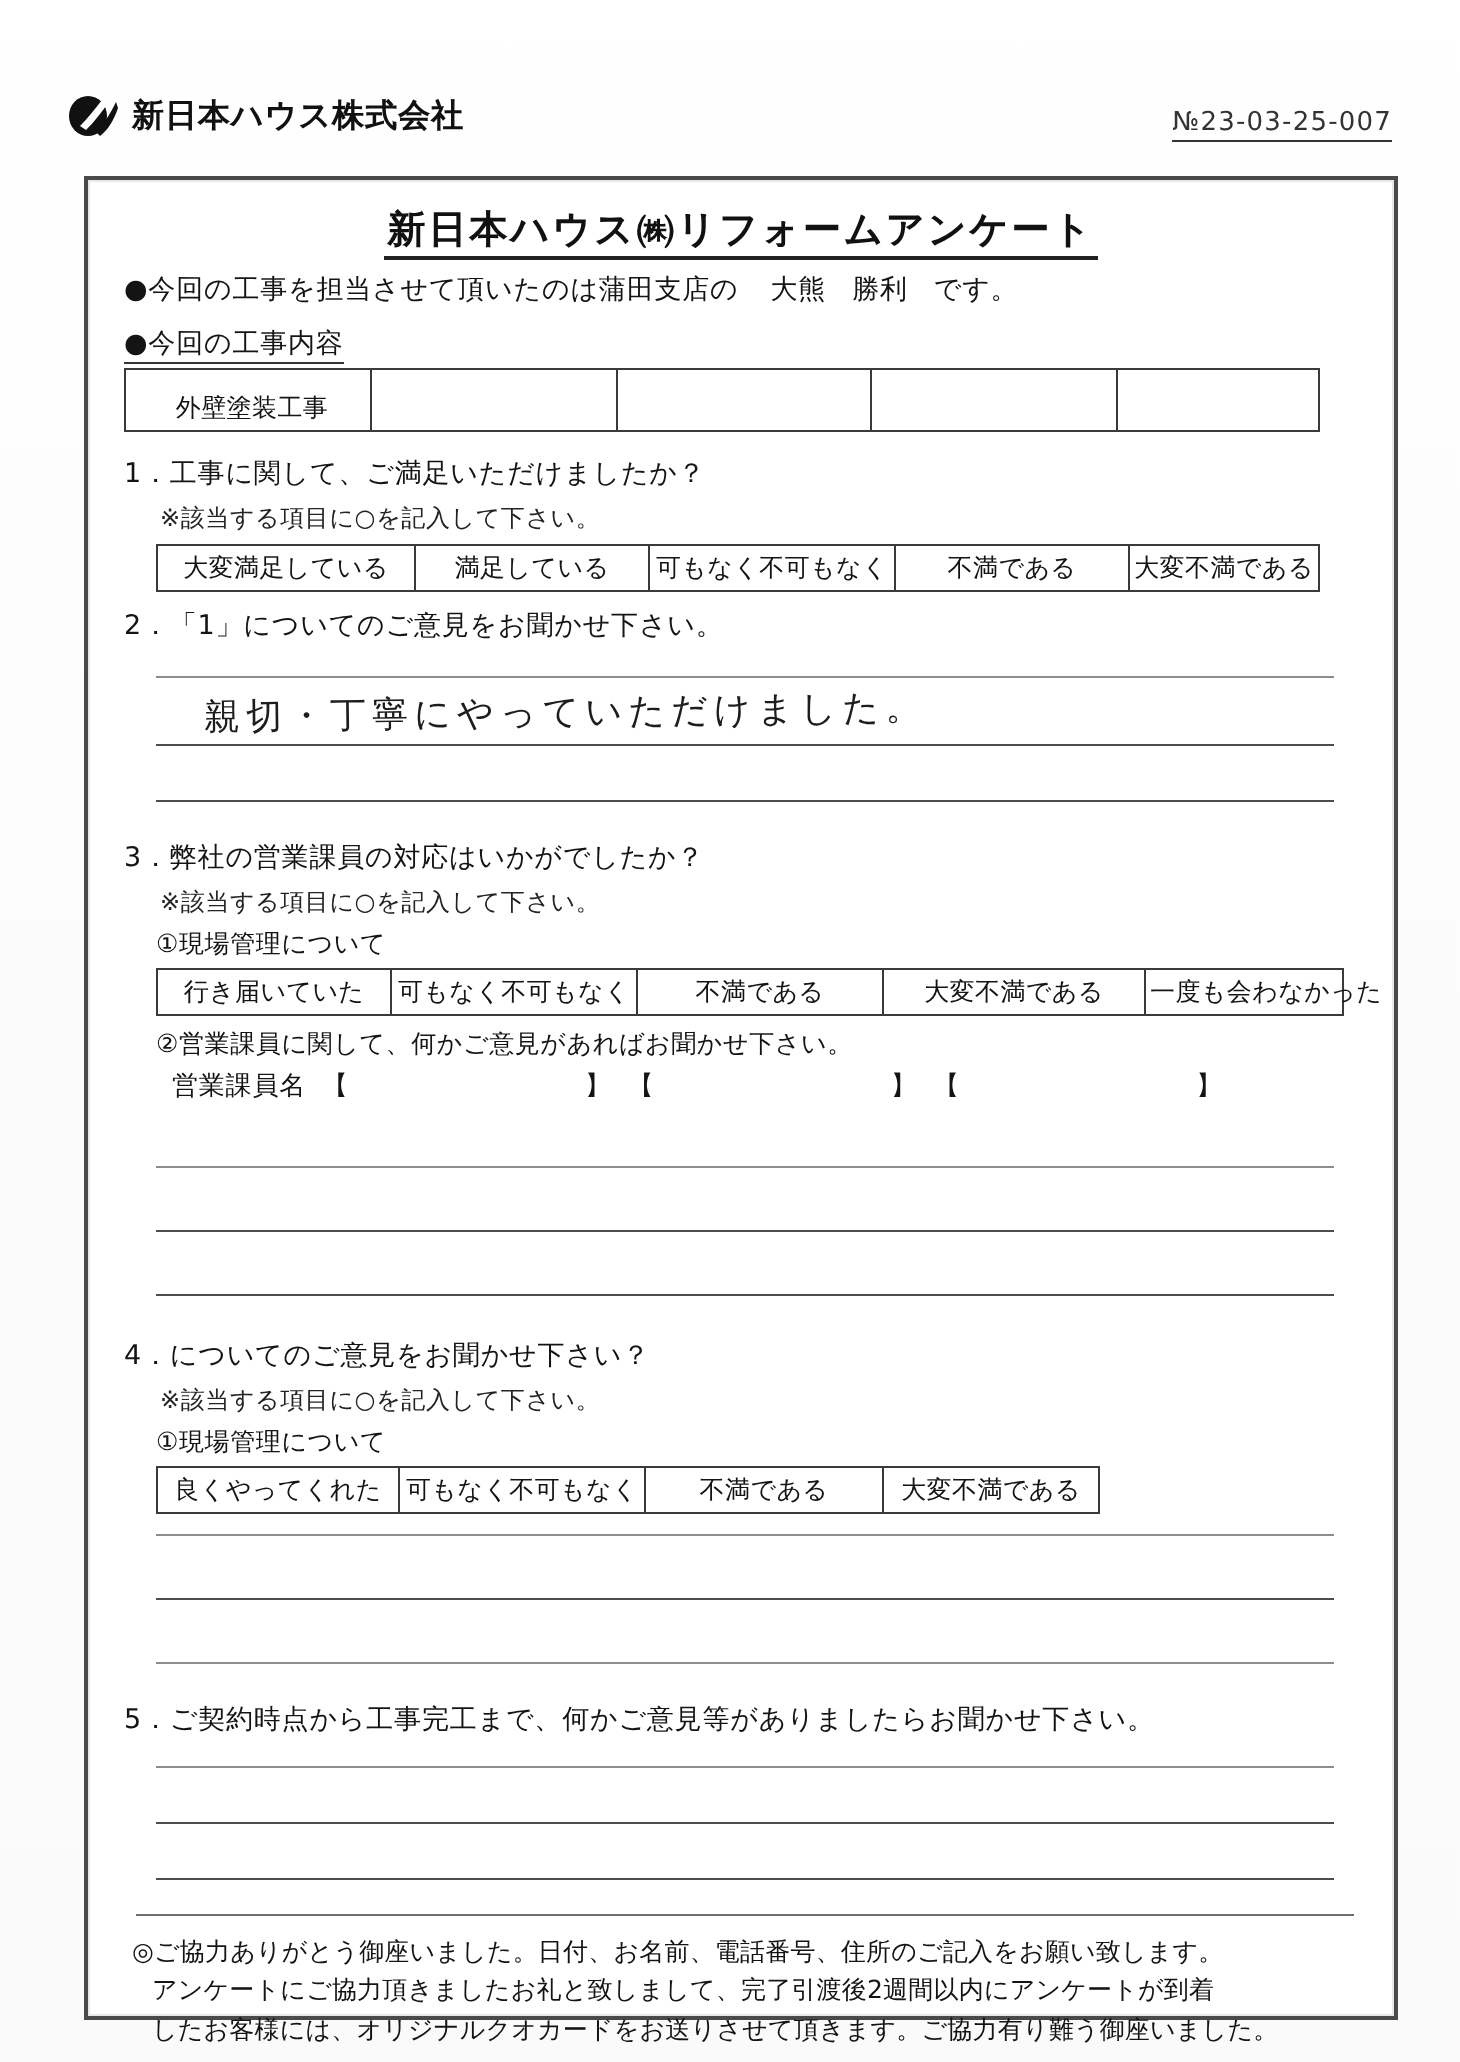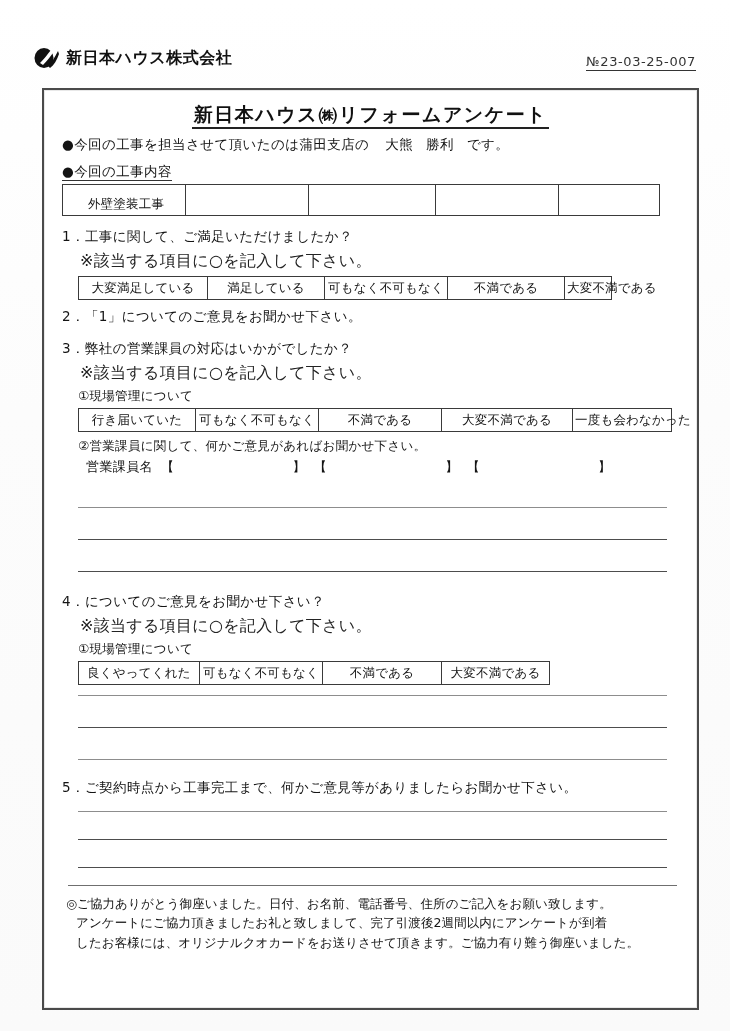--- a/index.html
+++ b/index.html
@@ -157,21 +157,21 @@
   
   .opt-table td { height: 22px; padding: 0 2px; }
 
   .q-text {
     font-size: 13.5px;
     letter-spacing: 0.4px;
     margin-bottom: 5px;
     color: #141414;
   }
   .q-note {
-    font-size: 16px;
+    font-size: 12px;
     letter-spacing: 0.3px;
     margin: 0 0 4px 18px;
     color: #232323;
   }
   .q-sub {
     font-size: 12.5px;
     letter-spacing: 0.3px;
     margin: 0 0 3px 16px;
     color: #141414;
   }
@@ -272,36 +272,42 @@
             <td></td>
           </tr>
         </tbody>
           </table>
 
         <div class="q-text">
           <span>1．</span><span>工事に関して、ご満足いただけましたか？</span>
         </div>
         <div class="q-note">※該当する項目に○を記入して下さい。</div>
 
-        <table class="grid opt-table indent-tbl" style="width:534px">
+        <table class="grid opt-table indent-tbl" style="width:582px">
           <tbody>
               <tr>
             <td style="width:124px">大変満足している</td>
             <td style="width:112px">満足している</td>
             <td style="width:118px">可もなく不可もなく</td>
             <td style="width:112px">不満である</td>
             <td>大変不満である</td>
           </tr>
         </tbody>
           </table>
 
         <div class="q-text" style="margin-top:8px">
           <span>2．</span><span>「1」についてのご意見をお聞かせ下さい。</span>
         </div>
 
+        <div class="answer-area" style="height:74px; margin-top:10px">
+          <div class="rule light" style="position:absolute; left:0; right:8px; top:6px;"></div>
+          <div class="rule" style="position:absolute; left:0; right:8px; top:40px;"></div>
+          <div class="rule" style="position:absolute; left:0; right:8px; top:68px;"></div>
+          <div class="handwriting" style="left:40px; top:12px;">親切・丁寧にやっていただけました。</div>
+        </div>
 
         <div class="q-text" style="margin-top:14px">
           <span>3．</span><span>弊社の営業課員の対応はいかがでしたか？</span>
         </div>
         <div class="q-note">※該当する項目に○を記入して下さい。</div>
         <div class="q-sub">①現場管理について</div>
 
         <table class="grid opt-table indent-tbl" style="width:594px">
           <tbody>
               <tr>

